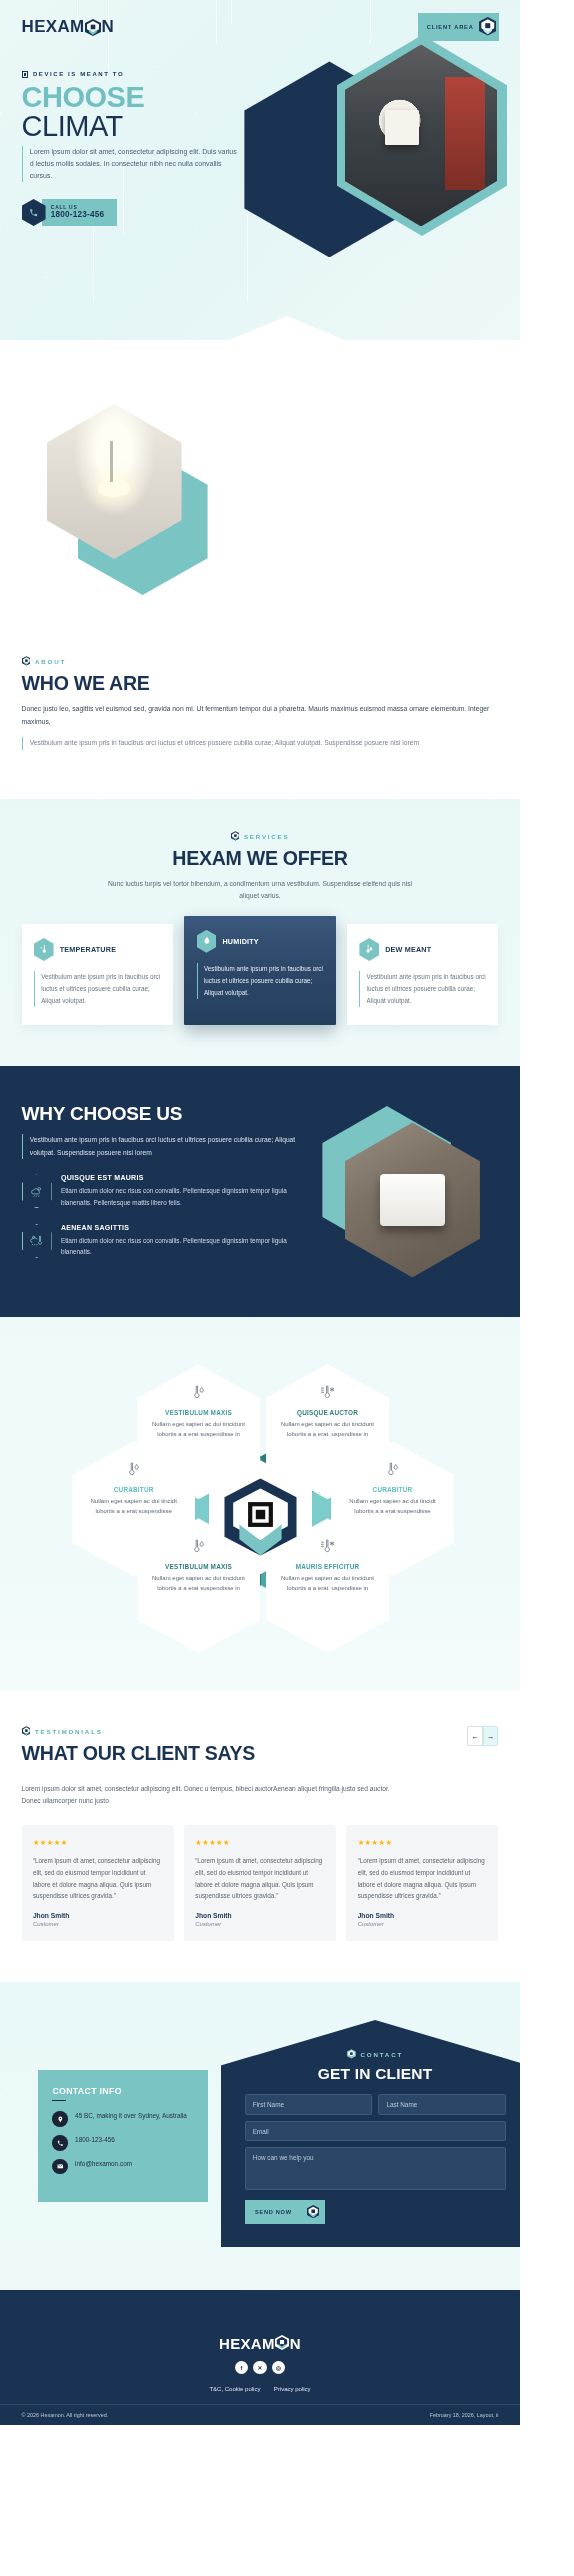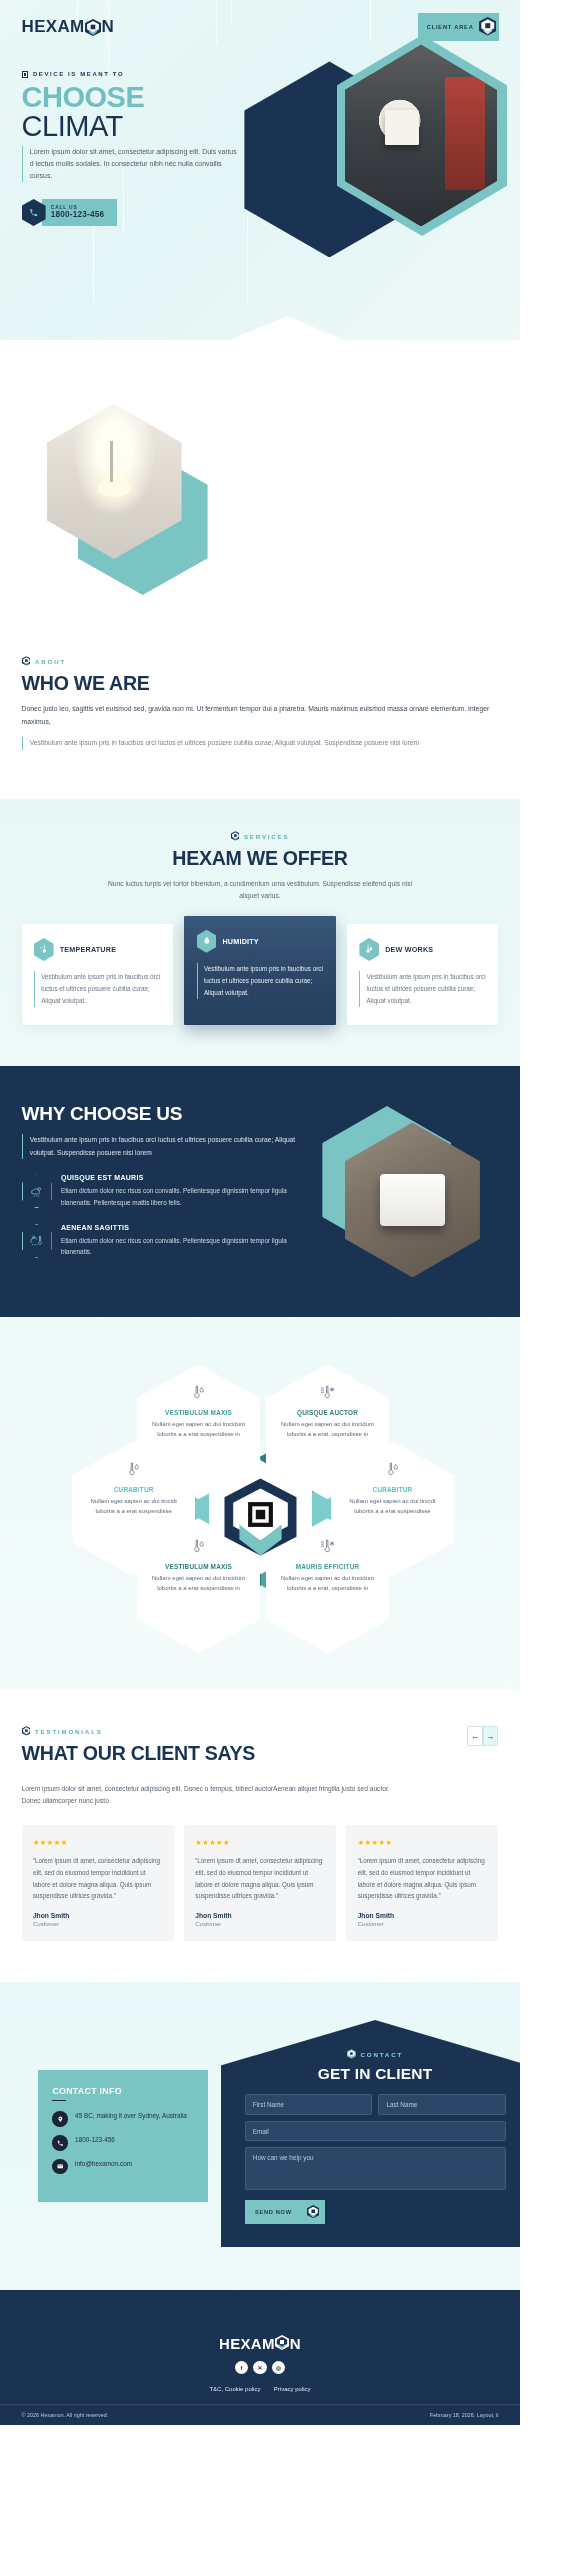--- a/index.html
+++ b/index.html
@@ -476,21 +476,21 @@
         <p class="svc-body">Vestibulum ante ipsum pris in faucibus orci luctus et ultrices posuere cubilia curae; Aliquat volutpat.</p>
       </div>
       <div class="svc">
         <div class="svc-head">
           <span class="svc-hexic">
             <svg width="9.8" height="9.8" viewBox="0 0 24 24" fill="#fff">
                 <path d="M9 2v11.3a4 4 0 1 0 2 0V2H9z"></path>
                 <path d="M17 7s3 3.8 3 5.6a3 3 0 1 1-6 0C14 10.8 17 7 17 7z"></path>
               </svg>
           </span>
-          <span class="svc-title">DEW WORKS</span>
+          <span class="svc-title">DEW MEANT</span>
         </div>
         <p class="svc-body">Vestibulum ante ipsum pris in faucibus orci luctus et ultrices posuere cubilia curae; Aliquat volutpat.</p>
       </div>
     </div>
   </section>
 
   <section class="why">
     <div class="why-left">
       <h2>WHY CHOOSE US</h2>
       <p class="why-quote">Vestibulum ante ipsum pris in faucibus orci luctus et ultrices posuere cubilia curae; Aliquat volutpat. Suspendisse posuere nisi lorem</p>

